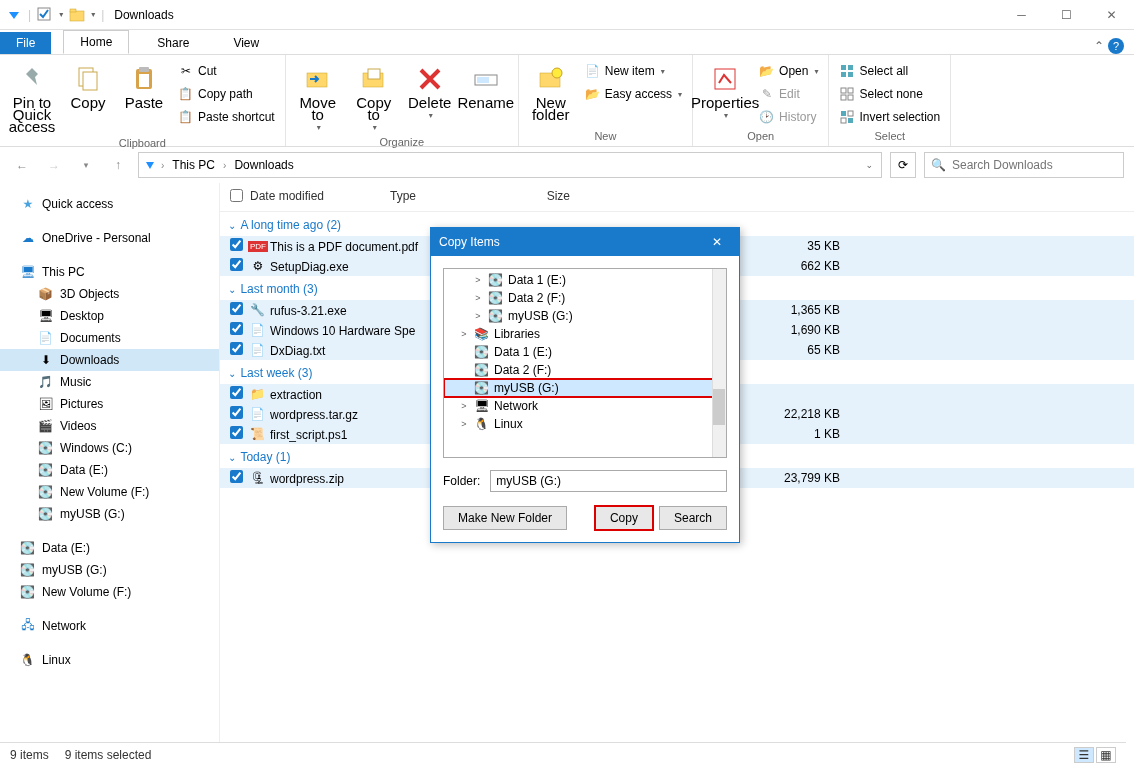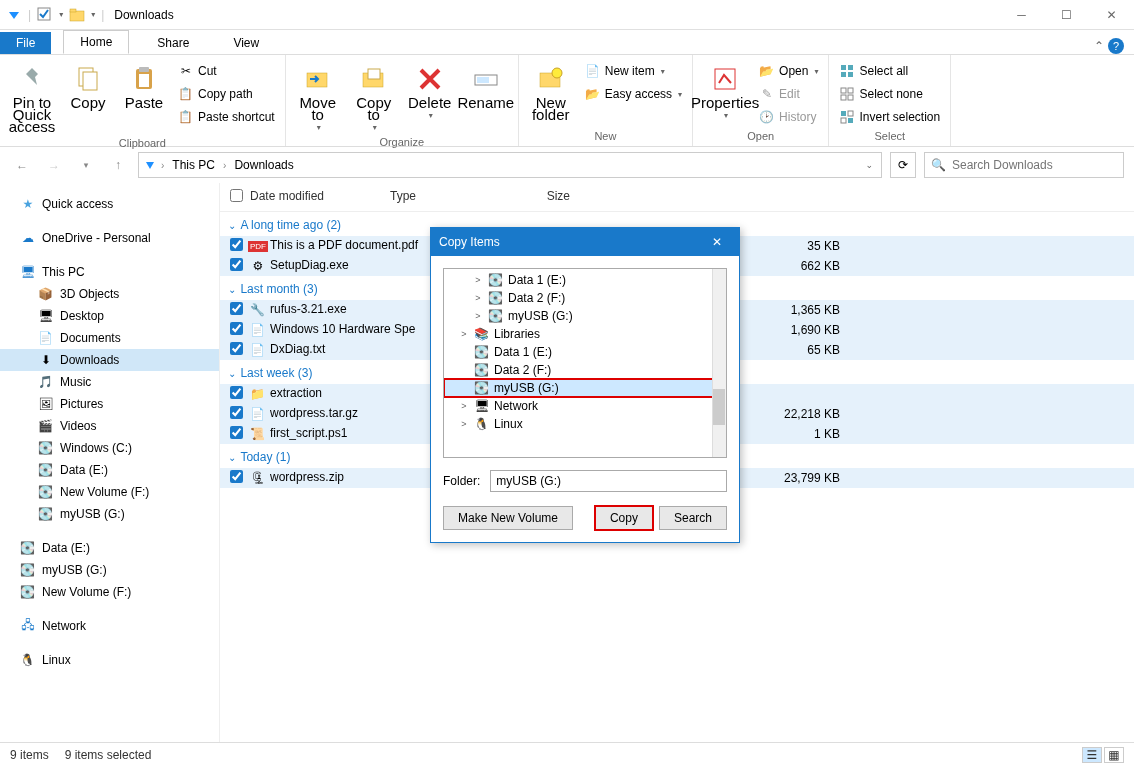--- a/index.html
+++ b/index.html
@@ -60,29 +60,29 @@
 .ch-name { width: 270px; }
 .ch-date { width: 140px; }
 .ch-type { width: 120px; }
 .ch-size { width: 80px; text-align: right; padding-right: 20px; }
 
 .grouphead { display: flex; align-items: center; gap: 4px; padding: 6px 4px 4px 8px; color: #1979ca; cursor: pointer; }
 .grouphead .chev { font-size: 10px; }
 .filerow { display: flex; align-items: center; padding: 2px 0; }
 .filerow .cb { width: 30px; padding-left:10px; }
 .filerow .cb input { accent-color: #1979ca; }
-.filerow .nm { width: 270px; display: flex; align-items: flex-start; gap: 4px; }
+.filerow .nm { width: 270px; display: flex; align-items: flex-end; gap: 4px; }
 .filerow .nm .ico { width:16px;height:16px;display:flex;align-items:center;justify-content:center;}
 .filerow .dt { width: 140px; }
 .filerow .tp { width: 120px; }
 .filerow .sz { width: 80px; text-align: right; padding-right: 20px; }
 .filerow.sel2 { background: #e5f1fb; }
 
 
-.status { position: absolute; bottom: 0; left: 0; right: 0; height: 24px; border-top: 1px solid #ddd; display: flex; align-items: center; padding: 0 10px; gap: 16px; font-size: 12px; color: #333; }
+.status { position: absolute; bottom: 0; left: 0; right: 8px; height: 24px; border-top: 1px solid #ddd; display: flex; align-items: center; padding: 0 10px; gap: 16px; font-size: 12px; color: #333; }
 .status .views { margin-left: auto; display:flex; gap:2px;}
 .status .views div { width:20px;height:16px;border:1px solid #ccc;display:flex;align-items:center;justify-content:center;}
 
 
 .dialog { position: absolute; left: 430px; top: 227px; width: 310px; background: #fff; border: 1px solid #1979ca; box-shadow: 2px 2px 8px rgba(0,0,0,.25); }
 .dialog .dtitle { background: #1979ca; color: #fff; height: 28px; display: flex; align-items: center; padding: 0 8px; font-size: 12px; }
 .dialog .dtitle .dclose { margin-left: auto; cursor: pointer; width:28px;height:28px;display:flex;align-items:center;justify-content:center;}
 .dialog .dbody { padding: 12px; }
 .dialog .msg { font-size: 12px; margin-bottom: 10px; line-height:1.4;}
 .dialog .tree { border: 1px solid #aaa; height: 190px; overflow-y: auto; padding: 2px 0; position:relative;}
@@ -638,18 +638,18 @@
             <span class="ico">🐧</span>
             <span>Linux</span>
           </div>
         </div>
     </div>
     <div class="folderrow">
       <span>Folder:</span>
       <input value="myUSB (G:)" style="">
     </div>
     <div class="dbuttons">
-      <button style="margin-right:auto">Make New Volume</button>
+      <button style="margin-right:auto">Make New Folder</button>
       <button class="redbox">Copy</button>
       <button>Search</button>
     </div>
   </div>
 </div>
 
 </body></html>

